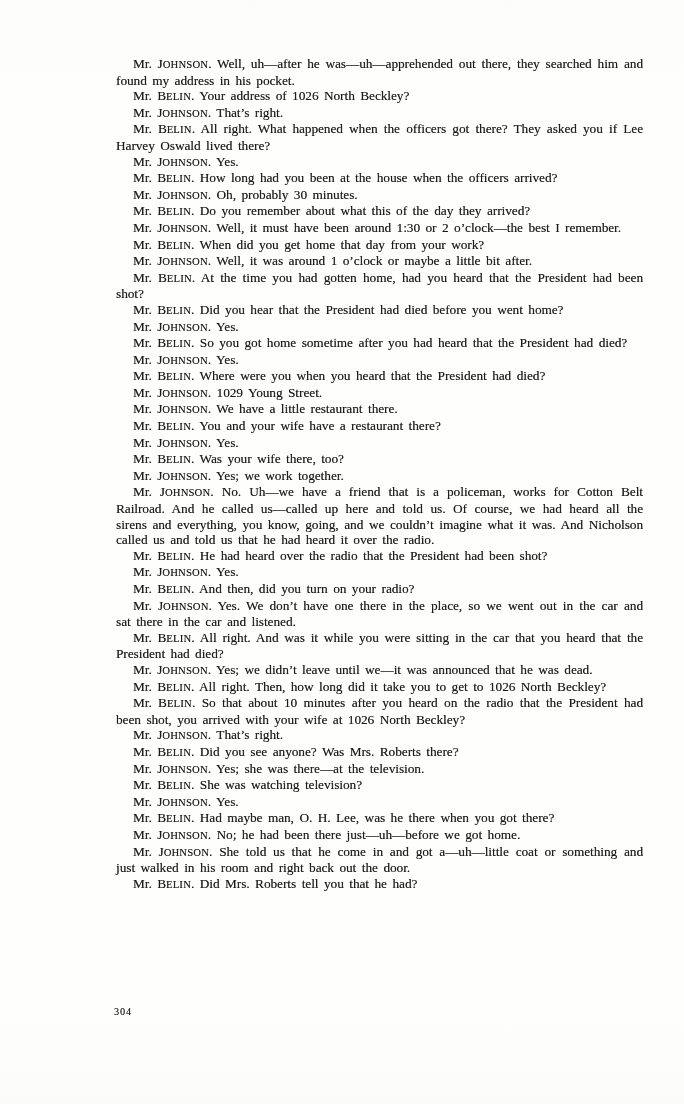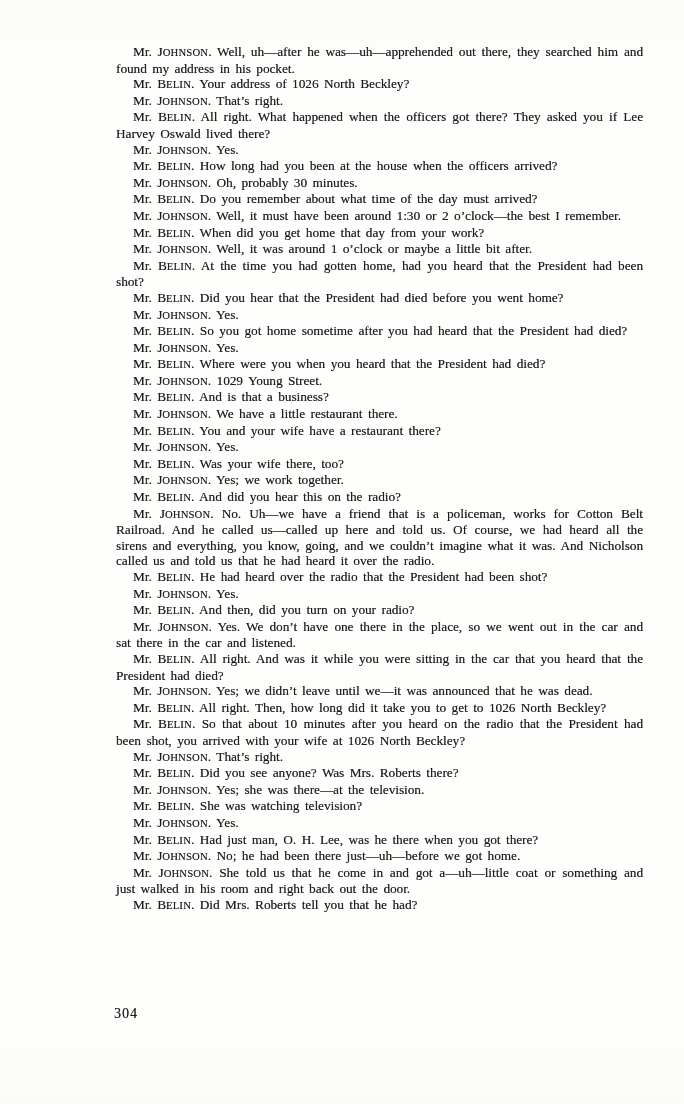--- a/index.html
+++ b/index.html
@@ -12,21 +12,21 @@
     width: 684px;
     height: 1104px;
     margin: 0 auto;
     background: #fdfdfb;
     background-image: linear-gradient(180deg, #fcfcfa 0%, #fefefd 8%, #fefefd 92%, #fbfbf8 100%);
     overflow: hidden;
   }
   .text-block {
     position: absolute;
     left: 116px;
-    top: 44px;
+    top: 56px;
     width: 527px;
     font-family: "Liberation Serif", "DejaVu Serif", serif;
     font-size: 13.2px;
     line-height: 15.6px;
     color: #1b1b1b;
     text-align: justify;
     word-spacing: 2.2px;
     text-shadow: 0.25px 0 0 rgba(20,20,20,0.55);
   }
   .para {
@@ -35,69 +35,67 @@
   }
   .speaker .name .sc-rest {
     font-size: 0.8em;
     letter-spacing: 0.25px;
   }
   .page-number {
     position: absolute;
     left: 114px;
     top: 1006px;
     font-family: "Liberation Serif", "DejaVu Serif", serif;
-    font-size: 14px;
+    font-size: 10px;
     color: #1b1b1b;
     letter-spacing: 1px;
     text-shadow: 0.25px 0 0 rgba(20,20,20,0.55);
   }
 </style>
 </head>
 <body>
 
 <div class="page">
   <div class="text-block">
       <p class="para"><span class="speaker"><span class="prefix">Mr. </span><span class="name"><span class="sc-first">J</span><span class="sc-rest">OHNSON</span></span><span class="sep">. </span></span><span class="speech">Well, uh—after he was—uh—apprehended out there, they searched him and found my address in his pocket.</span></p>
       <p class="para"><span class="speaker"><span class="prefix">Mr. </span><span class="name"><span class="sc-first">B</span><span class="sc-rest">ELIN</span></span><span class="sep">. </span></span><span class="speech">Your address of 1026 North Beckley?</span></p>
       <p class="para"><span class="speaker"><span class="prefix">Mr. </span><span class="name"><span class="sc-first">J</span><span class="sc-rest">OHNSON</span></span><span class="sep">. </span></span><span class="speech">That’s right.</span></p>
       <p class="para"><span class="speaker"><span class="prefix">Mr. </span><span class="name"><span class="sc-first">B</span><span class="sc-rest">ELIN</span></span><span class="sep">. </span></span><span class="speech">All right. What happened when the officers got there? They asked you if Lee Harvey Oswald lived there?</span></p>
       <p class="para"><span class="speaker"><span class="prefix">Mr. </span><span class="name"><span class="sc-first">J</span><span class="sc-rest">OHNSON</span></span><span class="sep">. </span></span><span class="speech">Yes.</span></p>
       <p class="para"><span class="speaker"><span class="prefix">Mr. </span><span class="name"><span class="sc-first">B</span><span class="sc-rest">ELIN</span></span><span class="sep">. </span></span><span class="speech">How long had you been at the house when the officers arrived?</span></p>
       <p class="para"><span class="speaker"><span class="prefix">Mr. </span><span class="name"><span class="sc-first">J</span><span class="sc-rest">OHNSON</span></span><span class="sep">. </span></span><span class="speech">Oh, probably 30 minutes.</span></p>
-      <p class="para"><span class="speaker"><span class="prefix">Mr. </span><span class="name"><span class="sc-first">B</span><span class="sc-rest">ELIN</span></span><span class="sep">. </span></span><span class="speech">Do you remember about what time of the day must arrived?</span></p>
+      <p class="para"><span class="speaker"><span class="prefix">Mr. </span><span class="name"><span class="sc-first">B</span><span class="sc-rest">ELIN</span></span><span class="sep">. </span></span><span class="speech">Do you remember about what this of the day they arrived?</span></p>
       <p class="para"><span class="speaker"><span class="prefix">Mr. </span><span class="name"><span class="sc-first">J</span><span class="sc-rest">OHNSON</span></span><span class="sep">. </span></span><span class="speech">Well, it must have been around 1:30 or 2 o’clock—the best I remember.</span></p>
       <p class="para"><span class="speaker"><span class="prefix">Mr. </span><span class="name"><span class="sc-first">B</span><span class="sc-rest">ELIN</span></span><span class="sep">. </span></span><span class="speech">When did you get home that day from your work?</span></p>
       <p class="para"><span class="speaker"><span class="prefix">Mr. </span><span class="name"><span class="sc-first">J</span><span class="sc-rest">OHNSON</span></span><span class="sep">. </span></span><span class="speech">Well, it was around 1 o’clock or maybe a little bit after.</span></p>
       <p class="para"><span class="speaker"><span class="prefix">Mr. </span><span class="name"><span class="sc-first">B</span><span class="sc-rest">ELIN</span></span><span class="sep">. </span></span><span class="speech">At the time you had gotten home, had you heard that the President had been shot?</span></p>
       <p class="para"><span class="speaker"><span class="prefix">Mr. </span><span class="name"><span class="sc-first">B</span><span class="sc-rest">ELIN</span></span><span class="sep">. </span></span><span class="speech">Did you hear that the President had died before you went home?</span></p>
       <p class="para"><span class="speaker"><span class="prefix">Mr. </span><span class="name"><span class="sc-first">J</span><span class="sc-rest">OHNSON</span></span><span class="sep">. </span></span><span class="speech">Yes.</span></p>
       <p class="para"><span class="speaker"><span class="prefix">Mr. </span><span class="name"><span class="sc-first">B</span><span class="sc-rest">ELIN</span></span><span class="sep">. </span></span><span class="speech">So you got home sometime after you had heard that the President had died?</span></p>
       <p class="para"><span class="speaker"><span class="prefix">Mr. </span><span class="name"><span class="sc-first">J</span><span class="sc-rest">OHNSON</span></span><span class="sep">. </span></span><span class="speech">Yes.</span></p>
       <p class="para"><span class="speaker"><span class="prefix">Mr. </span><span class="name"><span class="sc-first">B</span><span class="sc-rest">ELIN</span></span><span class="sep">. </span></span><span class="speech">Where were you when you heard that the President had died?</span></p>
       <p class="para"><span class="speaker"><span class="prefix">Mr. </span><span class="name"><span class="sc-first">J</span><span class="sc-rest">OHNSON</span></span><span class="sep">. </span></span><span class="speech">1029 Young Street.</span></p>
-      <p class="para"><span class="speaker"><span class="prefix">Mr. </span><span class="name"><span class="sc-first">B</span><span class="sc-rest">ELIN</span></span><span class="sep">. </span></span><span class="speech">And is that a business?</span></p>
       <p class="para"><span class="speaker"><span class="prefix">Mr. </span><span class="name"><span class="sc-first">J</span><span class="sc-rest">OHNSON</span></span><span class="sep">. </span></span><span class="speech">We have a little restaurant there.</span></p>
       <p class="para"><span class="speaker"><span class="prefix">Mr. </span><span class="name"><span class="sc-first">B</span><span class="sc-rest">ELIN</span></span><span class="sep">. </span></span><span class="speech">You and your wife have a restaurant there?</span></p>
       <p class="para"><span class="speaker"><span class="prefix">Mr. </span><span class="name"><span class="sc-first">J</span><span class="sc-rest">OHNSON</span></span><span class="sep">. </span></span><span class="speech">Yes.</span></p>
       <p class="para"><span class="speaker"><span class="prefix">Mr. </span><span class="name"><span class="sc-first">B</span><span class="sc-rest">ELIN</span></span><span class="sep">. </span></span><span class="speech">Was your wife there, too?</span></p>
       <p class="para"><span class="speaker"><span class="prefix">Mr. </span><span class="name"><span class="sc-first">J</span><span class="sc-rest">OHNSON</span></span><span class="sep">. </span></span><span class="speech">Yes; we work together.</span></p>
-      <p class="para"><span class="speaker"><span class="prefix">Mr. </span><span class="name"><span class="sc-first">B</span><span class="sc-rest">ELIN</span></span><span class="sep">. </span></span><span class="speech">And did you hear this on the radio?</span></p>
       <p class="para"><span class="speaker"><span class="prefix">Mr. </span><span class="name"><span class="sc-first">J</span><span class="sc-rest">OHNSON</span></span><span class="sep">. </span></span><span class="speech">No. Uh—we have a friend that is a policeman, works for Cotton Belt Railroad. And he called us—called up here and told us. Of course, we had heard all the sirens and everything, you know, going, and we couldn’t imagine what it was. And Nicholson called us and told us that he had heard it over the radio.</span></p>
       <p class="para"><span class="speaker"><span class="prefix">Mr. </span><span class="name"><span class="sc-first">B</span><span class="sc-rest">ELIN</span></span><span class="sep">. </span></span><span class="speech">He had heard over the radio that the President had been shot?</span></p>
       <p class="para"><span class="speaker"><span class="prefix">Mr. </span><span class="name"><span class="sc-first">J</span><span class="sc-rest">OHNSON</span></span><span class="sep">. </span></span><span class="speech">Yes.</span></p>
       <p class="para"><span class="speaker"><span class="prefix">Mr. </span><span class="name"><span class="sc-first">B</span><span class="sc-rest">ELIN</span></span><span class="sep">. </span></span><span class="speech">And then, did you turn on your radio?</span></p>
       <p class="para"><span class="speaker"><span class="prefix">Mr. </span><span class="name"><span class="sc-first">J</span><span class="sc-rest">OHNSON</span></span><span class="sep">. </span></span><span class="speech">Yes. We don’t have one there in the place, so we went out in the car and sat there in the car and listened.</span></p>
       <p class="para"><span class="speaker"><span class="prefix">Mr. </span><span class="name"><span class="sc-first">B</span><span class="sc-rest">ELIN</span></span><span class="sep">. </span></span><span class="speech">All right. And was it while you were sitting in the car that you heard that the President had died?</span></p>
       <p class="para"><span class="speaker"><span class="prefix">Mr. </span><span class="name"><span class="sc-first">J</span><span class="sc-rest">OHNSON</span></span><span class="sep">. </span></span><span class="speech">Yes; we didn’t leave until we—it was announced that he was dead.</span></p>
       <p class="para"><span class="speaker"><span class="prefix">Mr. </span><span class="name"><span class="sc-first">B</span><span class="sc-rest">ELIN</span></span><span class="sep">. </span></span><span class="speech">All right. Then, how long did it take you to get to 1026 North Beckley?</span></p>
       <p class="para"><span class="speaker"><span class="prefix">Mr. </span><span class="name"><span class="sc-first">B</span><span class="sc-rest">ELIN</span></span><span class="sep">. </span></span><span class="speech">So that about 10 minutes after you heard on the radio that the President had been shot, you arrived with your wife at 1026 North Beckley?</span></p>
       <p class="para"><span class="speaker"><span class="prefix">Mr. </span><span class="name"><span class="sc-first">J</span><span class="sc-rest">OHNSON</span></span><span class="sep">. </span></span><span class="speech">That’s right.</span></p>
       <p class="para"><span class="speaker"><span class="prefix">Mr. </span><span class="name"><span class="sc-first">B</span><span class="sc-rest">ELIN</span></span><span class="sep">. </span></span><span class="speech">Did you see anyone? Was Mrs. Roberts there?</span></p>
       <p class="para"><span class="speaker"><span class="prefix">Mr. </span><span class="name"><span class="sc-first">J</span><span class="sc-rest">OHNSON</span></span><span class="sep">. </span></span><span class="speech">Yes; she was there—at the television.</span></p>
       <p class="para"><span class="speaker"><span class="prefix">Mr. </span><span class="name"><span class="sc-first">B</span><span class="sc-rest">ELIN</span></span><span class="sep">. </span></span><span class="speech">She was watching television?</span></p>
       <p class="para"><span class="speaker"><span class="prefix">Mr. </span><span class="name"><span class="sc-first">J</span><span class="sc-rest">OHNSON</span></span><span class="sep">. </span></span><span class="speech">Yes.</span></p>
-      <p class="para"><span class="speaker"><span class="prefix">Mr. </span><span class="name"><span class="sc-first">B</span><span class="sc-rest">ELIN</span></span><span class="sep">. </span></span><span class="speech">Had just man, O. H. Lee, was he there when you got there?</span></p>
+      <p class="para"><span class="speaker"><span class="prefix">Mr. </span><span class="name"><span class="sc-first">B</span><span class="sc-rest">ELIN</span></span><span class="sep">. </span></span><span class="speech">Had maybe man, O. H. Lee, was he there when you got there?</span></p>
       <p class="para"><span class="speaker"><span class="prefix">Mr. </span><span class="name"><span class="sc-first">J</span><span class="sc-rest">OHNSON</span></span><span class="sep">. </span></span><span class="speech">No; he had been there just—uh—before we got home.</span></p>
       <p class="para"><span class="speaker"><span class="prefix">Mr. </span><span class="name"><span class="sc-first">J</span><span class="sc-rest">OHNSON</span></span><span class="sep">. </span></span><span class="speech">She told us that he come in and got a—uh—little coat or something and just walked in his room and right back out the door.</span></p>
       <p class="para"><span class="speaker"><span class="prefix">Mr. </span><span class="name"><span class="sc-first">B</span><span class="sc-rest">ELIN</span></span><span class="sep">. </span></span><span class="speech">Did Mrs. Roberts tell you that he had?</span></p>
     </div>
   <div class="page-number">304</div>
 </div>
 
 </body></html>

